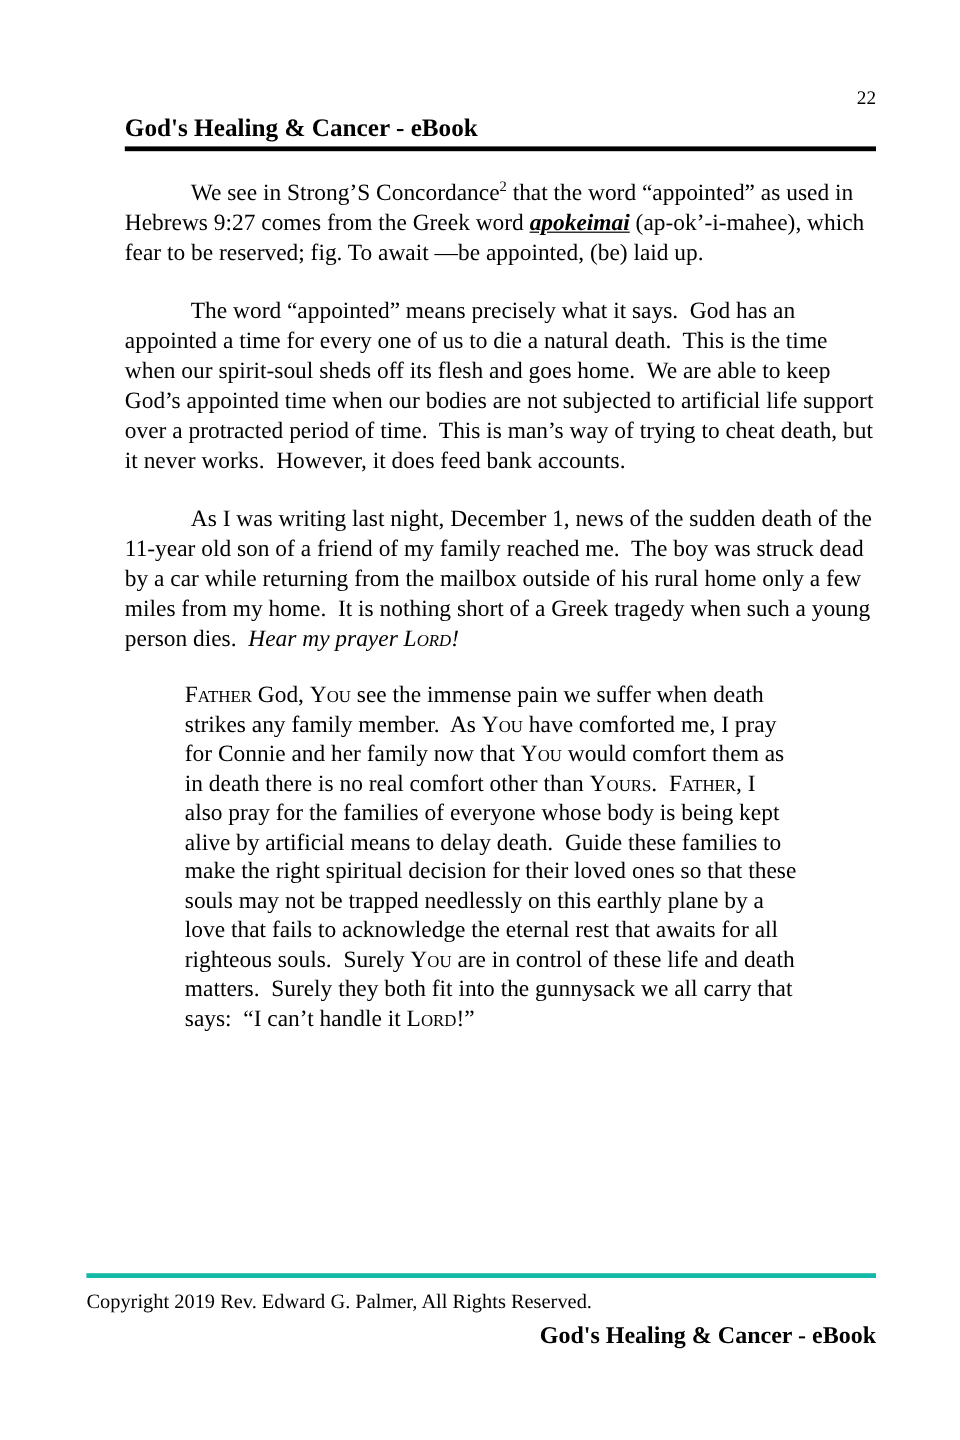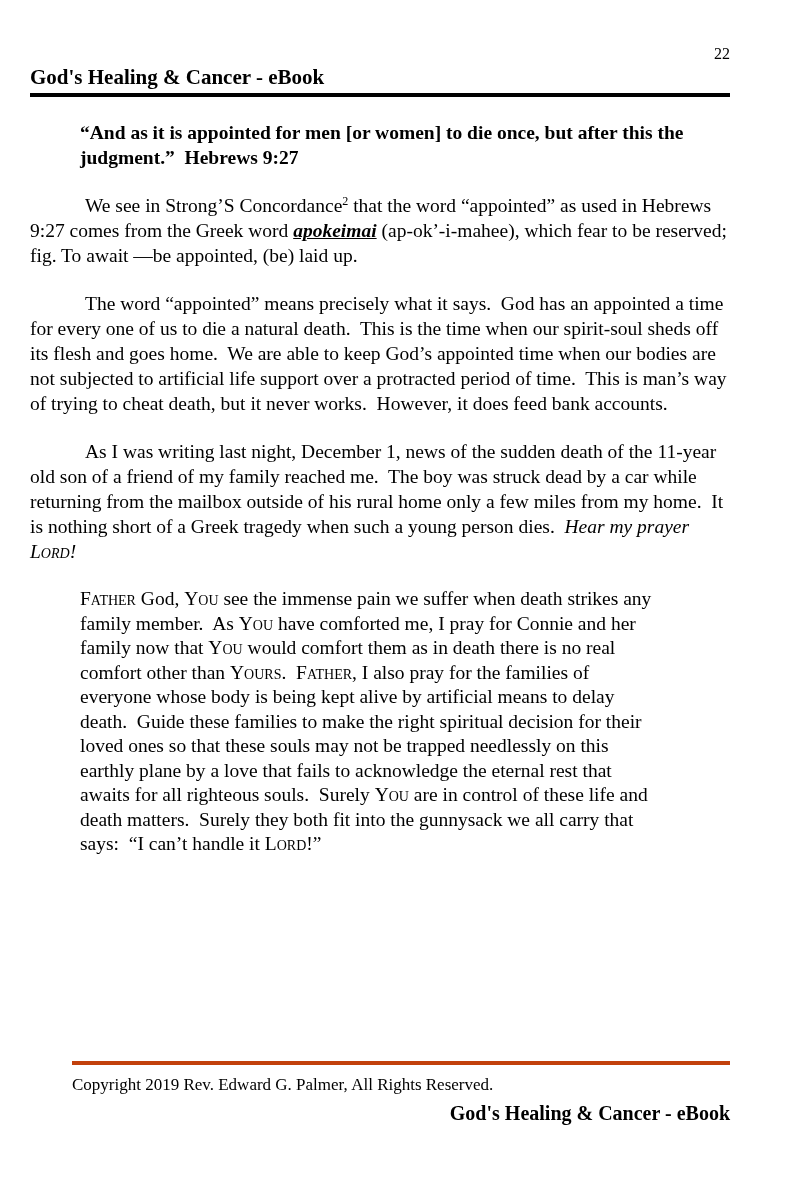--- a/index.html
+++ b/index.html
@@ -7,21 +7,22 @@
   .page {
     position: relative;
     width: 800px;
     height: 1200px;
     background: #ffffff;
     color: #000000;
     font-family: "Liberation Serif", "DejaVu Serif", serif;
     overflow: hidden;
   }
   .inner {
-    padding: 44px 70px 0 30px;
+    padding: 44px 70px 0 104px;
+    margin-top: 29px;
   }
   .page-number-row {
     text-align: right;
     font-size: 16px;
     line-height: 20px;
   }
   .header-title {
     font-size: 21px;
     font-weight: bold;
     line-height: 26px;
@@ -58,21 +59,21 @@
     line-height: 0;
   }
   .bi { font-weight: bold; font-style: italic; text-decoration: underline; }
   .i { font-style: italic; font-family: Liberation Serif, serif; }
   .sc { font-variant: small-caps; }
   .footer {
     position: absolute;
     left: 72px;
     right: 70px;
     top: 1061px;
-    border-top: 4px solid #c2410c;
+    border-top: 4px solid #14b8a6;
     padding-top: 9px;
   }
   .footer-copyright {
     font-size: 17px;
     line-height: 21px;
   }
   .footer-title {
     font-size: 20px;
     font-weight: bold;
     text-align: right;
@@ -86,21 +87,20 @@
   <div class="inner">
 
     <div class="page-number-row">22</div>
 
     <div class="header">
       <div class="header-title">God's Healing &amp; Cancer - eBook</div>
       <div class="header-rule"></div>
     </div>
 
     <div class="body-text">
-      <p class="quote"><span>“And as it is appointed for men [or women] to die once, but after this the judgment.”  Hebrews 9:27</span></p>
       <p class="body-indent"><span>We see in Strong’S Concordance</span><span class="sup">2</span><span> that the word “appointed” as used in Hebrews 9:27 comes from the Greek word </span><span class="bi">apokeimai</span><span> (ap-ok’-i-mahee), which fear to be reserved; fig. To await —be appointed, (be) laid up.</span></p>
       <p class="body-indent"><span>The word “appointed” means precisely what it says.  God has an appointed a time for every one of us to die a natural death.  This is the time when our spirit-soul sheds off its flesh and goes home.  We are able to keep God’s appointed time when our bodies are not subjected to artificial life support over a protracted period of time.  This is man’s way of trying to cheat death, but it never works.  However, it does feed bank accounts.</span></p>
       <p class="body-indent"><span>As I was writing last night, December 1, news of the sudden death of the 11-year old son of a friend of my family reached me.  The boy was struck dead by a car while returning from the mailbox outside of his rural home only a few miles from my home.  It is nothing short of a Greek tragedy when such a young person dies.  </span><span class="i">Hear my prayer </span><span class="i sc">Lord</span><span class="i">!</span></p>
       <p class="prayer"><span class="sc">Father</span><span> God, </span><span class="sc">You</span><span> see the immense pain we suffer when death strikes any family member.  As </span><span class="sc">You</span><span> have comforted me, I pray for Connie and her family now that </span><span class="sc">You</span><span> would comfort them as in death there is no real comfort other than </span><span class="sc">Yours</span><span>.  </span><span class="sc">Father</span><span>, I also pray for the families of everyone whose body is being kept alive by artificial means to delay death.  Guide these families to make the right spiritual decision for their loved ones so that these souls may not be trapped needlessly on this earthly plane by a love that fails to acknowledge the eternal rest that awaits for all righteous souls.  Surely </span><span class="sc">You</span><span> are in control of these life and death matters.  Surely they both fit into the gunnysack we all carry that says:  “I can’t handle it </span><span class="sc">Lord</span><span>!”</span></p>
     </div>
   </div>
 
   <div class="footer">
     <div class="footer-copyright">Copyright 2019 Rev. Edward G. Palmer, All Rights Reserved.</div>
     <div class="footer-title">God's Healing &amp; Cancer - eBook</div>

